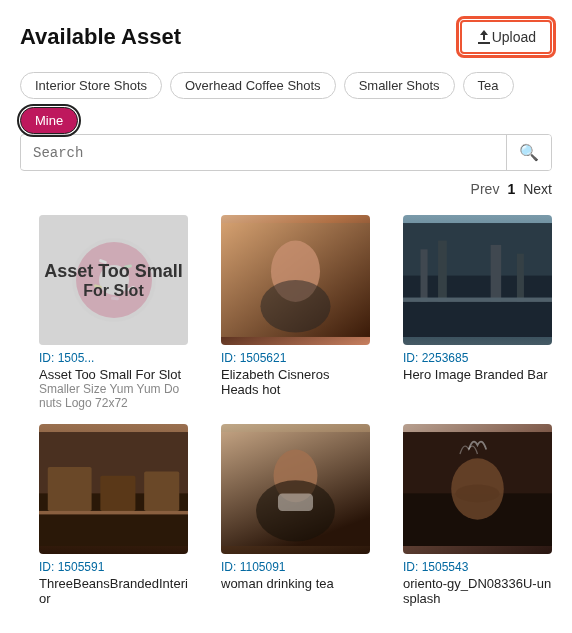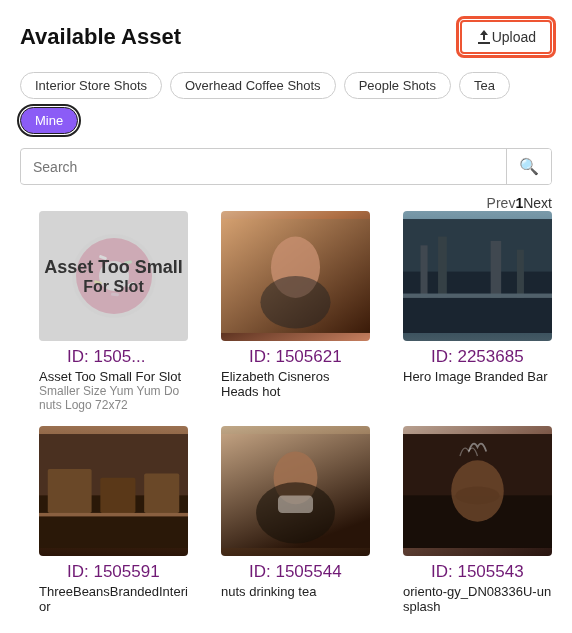--- a/index.html
+++ b/index.html
@@ -38,70 +38,70 @@
       outline-offset: 1px;
     }
     .upload-btn .upload-icon-svg {
       width: 16px;
       height: 16px;
     }
     .tabs {
       display: flex;
       gap: 8px;
       flex-wrap: wrap;
-      margin-bottom: 14px;
     }
     .tab {
       border: 1px solid #ccc;
       border-radius: 20px;
       padding: 5px 14px;
       font-size: 13px;
       cursor: pointer;
       background: #fff;
       color: #333;
       white-space: nowrap;
     }
     .tab.active {
-      background: #8b5cf6;
+      background: #be185d;
       color: #fff;
       border-color: #222;
       outline: 2px solid #222;
       outline-offset: 1px;
     }
     .search-bar {
       display: flex;
       align-items: center;
       border: 1px solid #ccc;
       border-radius: 4px;
       margin-bottom: 10px;
       overflow: hidden;
     }
     .search-input {
       flex: 1;
       border: none;
       outline: none;
       padding: 8px 12px;
       font-size: 14px;
       color: #999;
+      font-family: Liberation Mono, monospace;
     }
     .search-btn {
       background: #fff;
       border: none;
       border-left: 1px solid #ccc;
       padding: 8px 12px;
       cursor: pointer;
       font-size: 16px;
       color: #555;
     }
     .pagination {
       display: flex;
       justify-content: flex-end;
       align-items: center;
-      gap: 0;
-      margin-bottom: 0;
+      gap: 8px;
+      margin-bottom: 18px;
       font-size: 14px;
       color: #555;
     }
     .pagination .current-page {
       font-weight: 600;
       color: #111;
     }
     .pagination .prev-btn, .pagination .next-btn {
       cursor: pointer;
       color: #555;
@@ -150,24 +150,23 @@
       font-weight: 700;
       color: #333;
       text-align: center;
     }
     .overlay-sub {
       font-size: 16px;
       font-weight: 700;
       color: #333;
     }
     .asset-id {
-      font-size: 17px;
-      color: #701a75;
+      font-size: 12px;
+      color: #0369a1;
       margin-bottom: 2px;
-      margin-left: 28px;
     }
     .asset-name {
       font-size: 13px;
       color: #222;
       font-weight: 400;
     }
     .asset-desc {
       font-size: 12px;
       color: #888;
     }
@@ -191,21 +190,21 @@
       <path d="M2 13h12v2H2z"></path>
     </svg>
     <span>Upload</span>
   </button>
 </div>
 
 <div class="tabs">
 
 <button class="tab">Interior Store Shots</button>
     <button class="tab">Overhead Coffee Shots</button>
-    <button class="tab">People Shots</button>
+    <button class="tab">Smaller Shots</button>
     <button class="tab">Tea</button>
     <button class="tab active">Mine</button>
   </div>
 
 <div class="search-bar">
   <input class="search-input" type="text" placeholder="Search" style="">
   <button class="search-btn">🔍</button>
 </div>
 
 <div class="pagination">
@@ -293,22 +292,22 @@
             <linearGradient id="g2" x1="0" y1="0" x2="0.5" y2="1">
               <stop offset="0%" stop-color="#c0a080"></stop>
               <stop offset="100%" stop-color="#281408"></stop>
             </linearGradient>
           </defs>
         <ellipse cx="85" cy="50" rx="25" ry="30" fill="#a07050" opacity="0.9"></ellipse>
         <ellipse cx="85" cy="90" rx="45" ry="35" fill="#181008" opacity="0.6"></ellipse>
         <rect x="65" y="70" width="40" height="20" rx="5" fill="#e8e0d8" opacity="0.5"></rect>
       </svg>
       </div>
-      <div class="asset-id">ID: 1505544</div>
-      <div class="asset-name">nuts drinking tea</div>
+      <div class="asset-id">ID: 1105091</div>
+      <div class="asset-name">woman drinking tea</div>
     </div>
     <div class="asset-card">
       <div class="asset-thumb" style="background: linear-gradient(155deg, #b8a090 0%, #7a5545 40%, #281510 100%)">
         <svg width="100%" height="100%" viewBox="0 0 170 130">
         <rect width="170" height="130" fill="#2a1810"></rect>
         <rect y="70" width="170" height="60" fill="#180e08"></rect>
         <ellipse cx="85" cy="65" rx="30" ry="35" fill="#7a5030" opacity="0.7"></ellipse>
         <path d="M75 20 Q80 5 85 15 Q90 5 95 20" stroke="#c0c0c0" stroke-width="2" fill="none" opacity="0.6"></path>
         <path d="M65 25 Q70 10 75 20 Q80 10 85 25" stroke="#d0d0d0" stroke-width="1.5" fill="none" opacity="0.4"></path>
         <ellipse cx="85" cy="70" rx="25" ry="10" fill="#5a3820" opacity="0.8"></ellipse>

